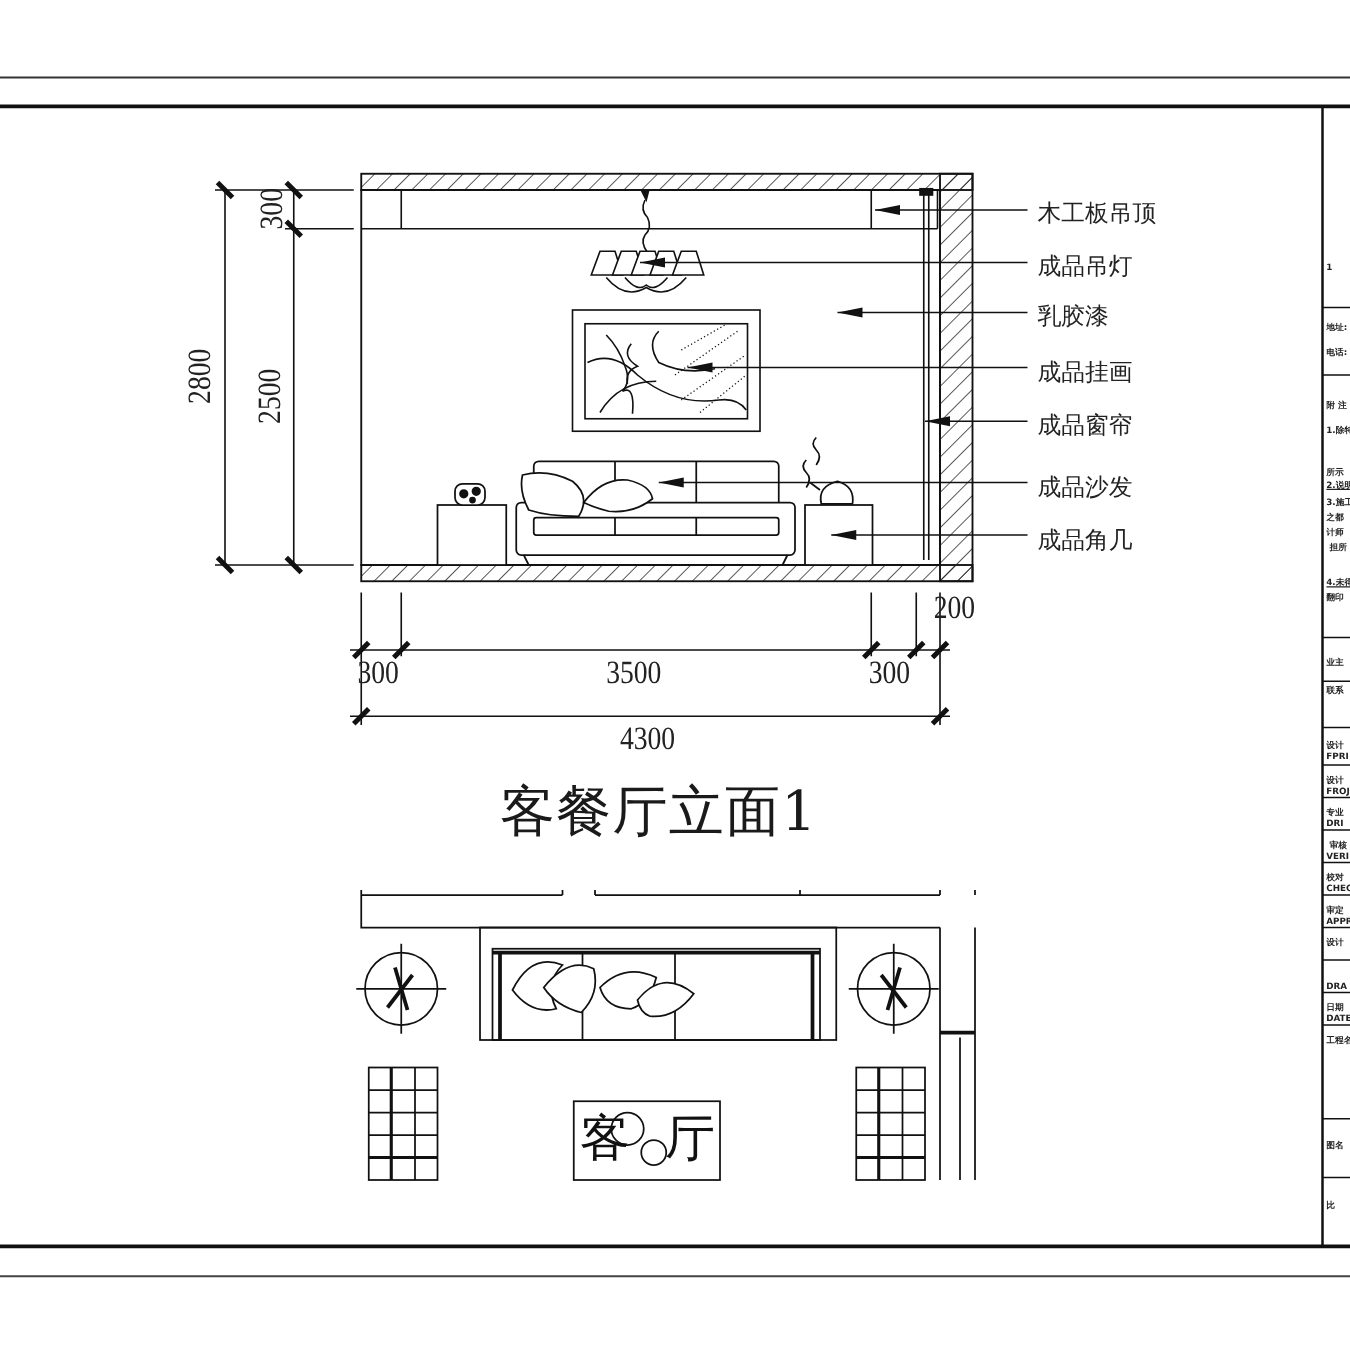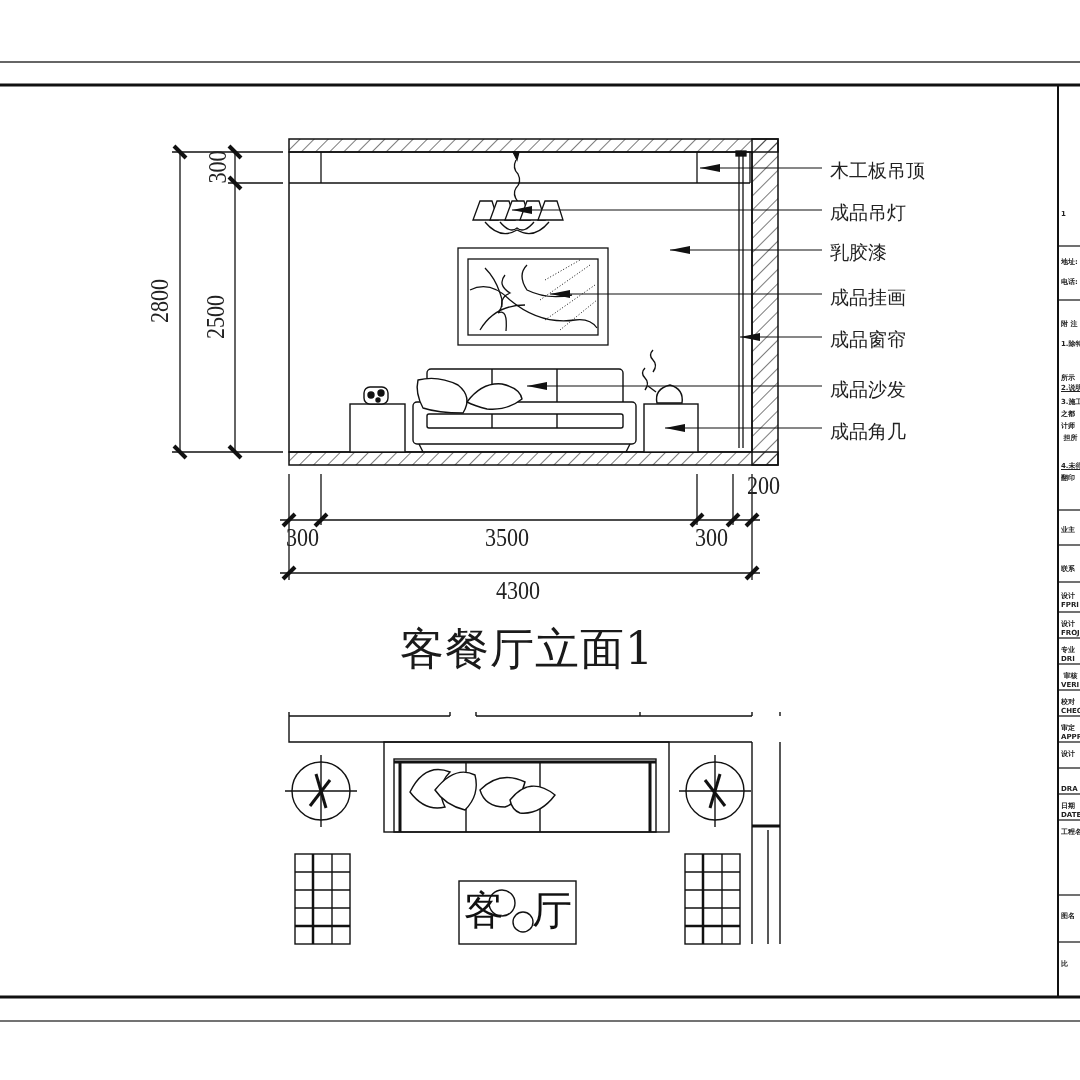--- a/index.html
+++ b/index.html
@@ -277,21 +277,21 @@
   <div class="tb" style="top:340px;">1.除特</div>
   <div class="tb" style="top:384px;text-decoration:underline;">2.说明</div>
   <div class="tb" style="top:374px;">所示</div>
   <div class="tb" style="top:398px;">3.施工</div>
   <div class="tb" style="top:410px;">之都</div>
   <div class="tb" style="top:422px;">计师</div>
   <div class="tb" style="top:434px;text-align:center;">担所</div>
   <div class="tb" style="top:462px;text-decoration:underline;">4.未得</div>
   <div class="tb" style="top:474px;">翻印</div>
   <div class="tb" style="top:526px;">业主</div>
-  <div class="tb" style="top:565px;">联系</div>
+  <div class="tb" style="top:548px;">联系</div>
   <div class="tb" style="top:592px;">设计</div>
   <div class="tb" style="top:601px;">FPRI</div>
   <div class="tb" style="top:620px;">设计</div>
   <div class="tb" style="top:629px;">FROJ</div>
   <div class="tb" style="top:646px;">专业</div>
   <div class="tb" style="top:655px;">DRI</div>
   <div class="tb" style="top:672px;text-align:center;">审核</div>
   <div class="tb" style="top:681px;">VERI</div>
   <div class="tb" style="top:698px;">校对</div>
   <div class="tb" style="top:707px;">CHEC</div>

